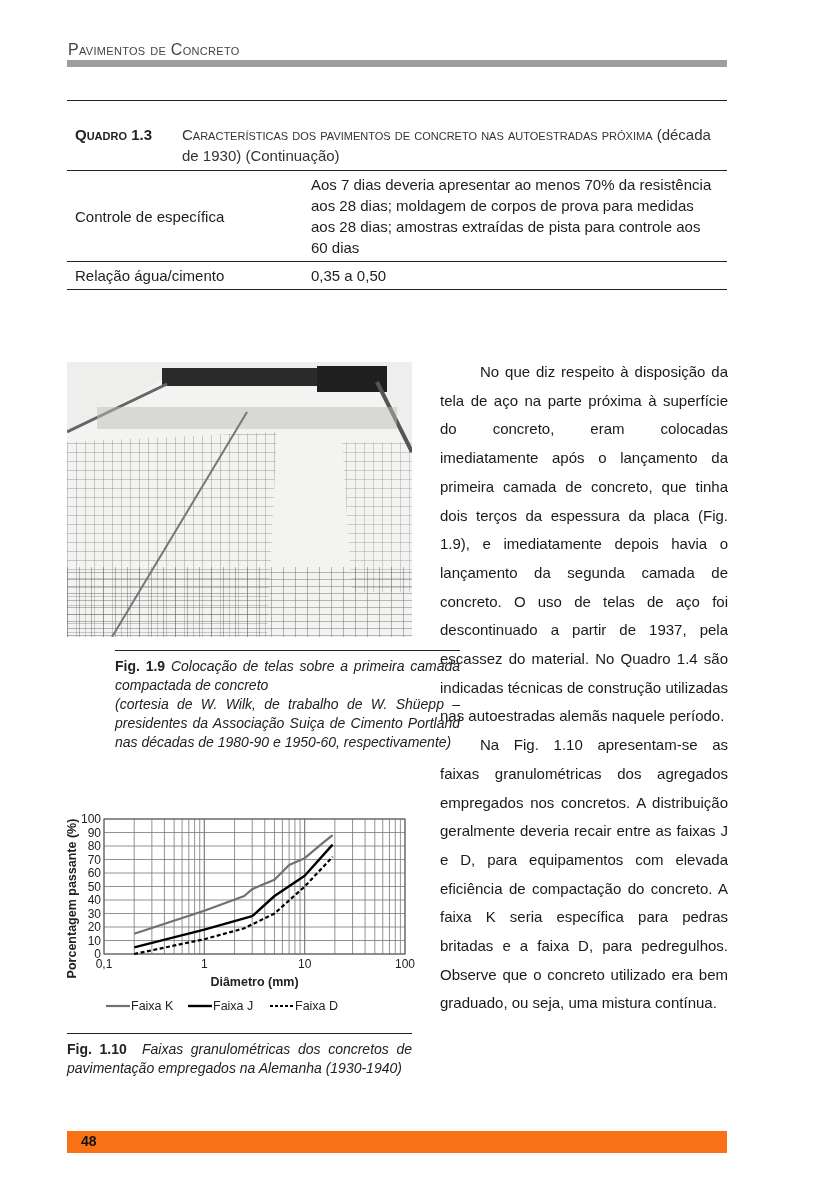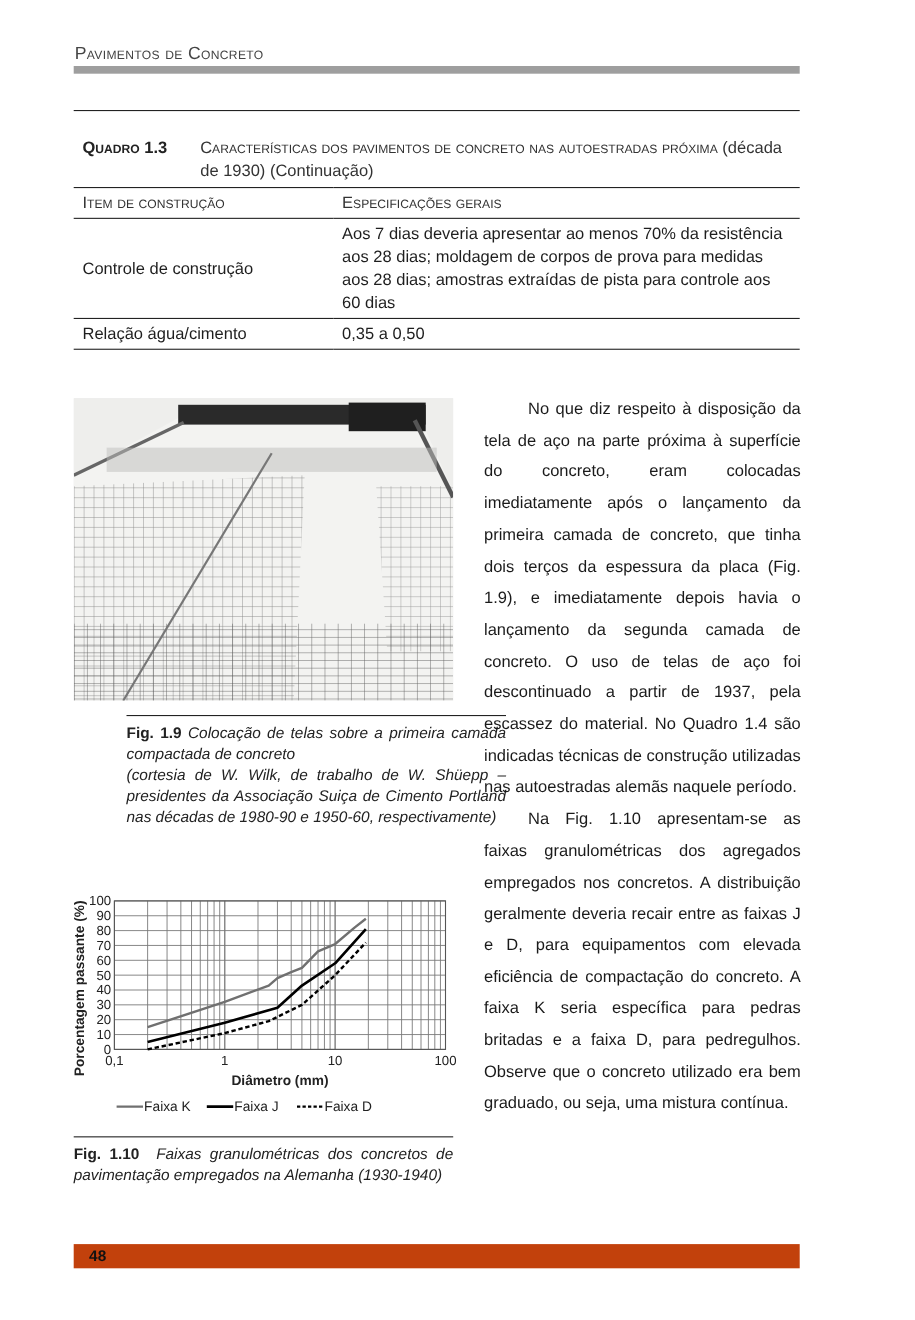--- a/index.html
+++ b/index.html
@@ -24,43 +24,39 @@
   .photo { position:absolute; left:67px; top:362px; width:345px; height:275px; background:#ececea; overflow:hidden; }
   .fig-caption { position:absolute; left:67px; width:345px; font-size:14px; line-height:19px; color:#222; border-top:1.5px solid #222; padding-top:6px; text-align:justify; }
   .fig-caption b { font-style:normal; }
   .fig-caption i { font-style:italic; }
 
   .chart { position:absolute; left:62px; top:800px; width:360px; height:225px; }
 
   .body-text { position:absolute; left:440px; top:358px; width:288px; font-family:Liberation Sans, sans-serif; font-size:15px; line-height:28.7px; color:#1a1a1a; text-align:justify; }
   .body-text p { margin:0; text-indent:40px; }
 
-  .foot-bar { position:absolute; left:67px; top:1131px; width:660px; height:22px; background:#c2410c; }
+  .foot-bar { position:absolute; left:67px; top:1131px; width:660px; height:22px; background:#f97316; }
   .page-num { position:absolute; left:14px; top:2px; font-weight:bold; font-size:14px; color:#111; }
 </style>
 </head>
 <body>
 
 <div class="running-head">Pavimentos de Concreto</div>
 <div class="head-bar"></div>
 
 <div class="quadro">
   <div class="rule-top"></div>
   <div class="quadro-title">
     <span class="q-label">Quadro 1.3</span>
     <span class="q-text"><span class="q-caps">Características dos pavimentos de concreto nas autoestradas próxima</span><span> (década de 1930) (Continuação)</span></span>
   </div>
   <table class="qtab">
     <tbody>
-        <tr>
-      <th class="c1">Item de construção</th>
-      <th>Especificações gerais</th>
-    </tr>
     <tr>
-      <td class="c1">Controle de construção</td>
+      <td class="c1">Controle de específica</td>
       <td>Aos 7 dias deveria apresentar ao menos 70% da resistência aos 28 dias; moldagem de corpos de prova para medidas aos 28 dias; amostras extraídas de pista para controle aos 60 dias</td>
     </tr>
     <tr class="last">
       <td class="c1">Relação água/cimento</td>
       <td>0,35 a 0,50</td>
     </tr>
   </tbody>
     </table>
 </div>
 

